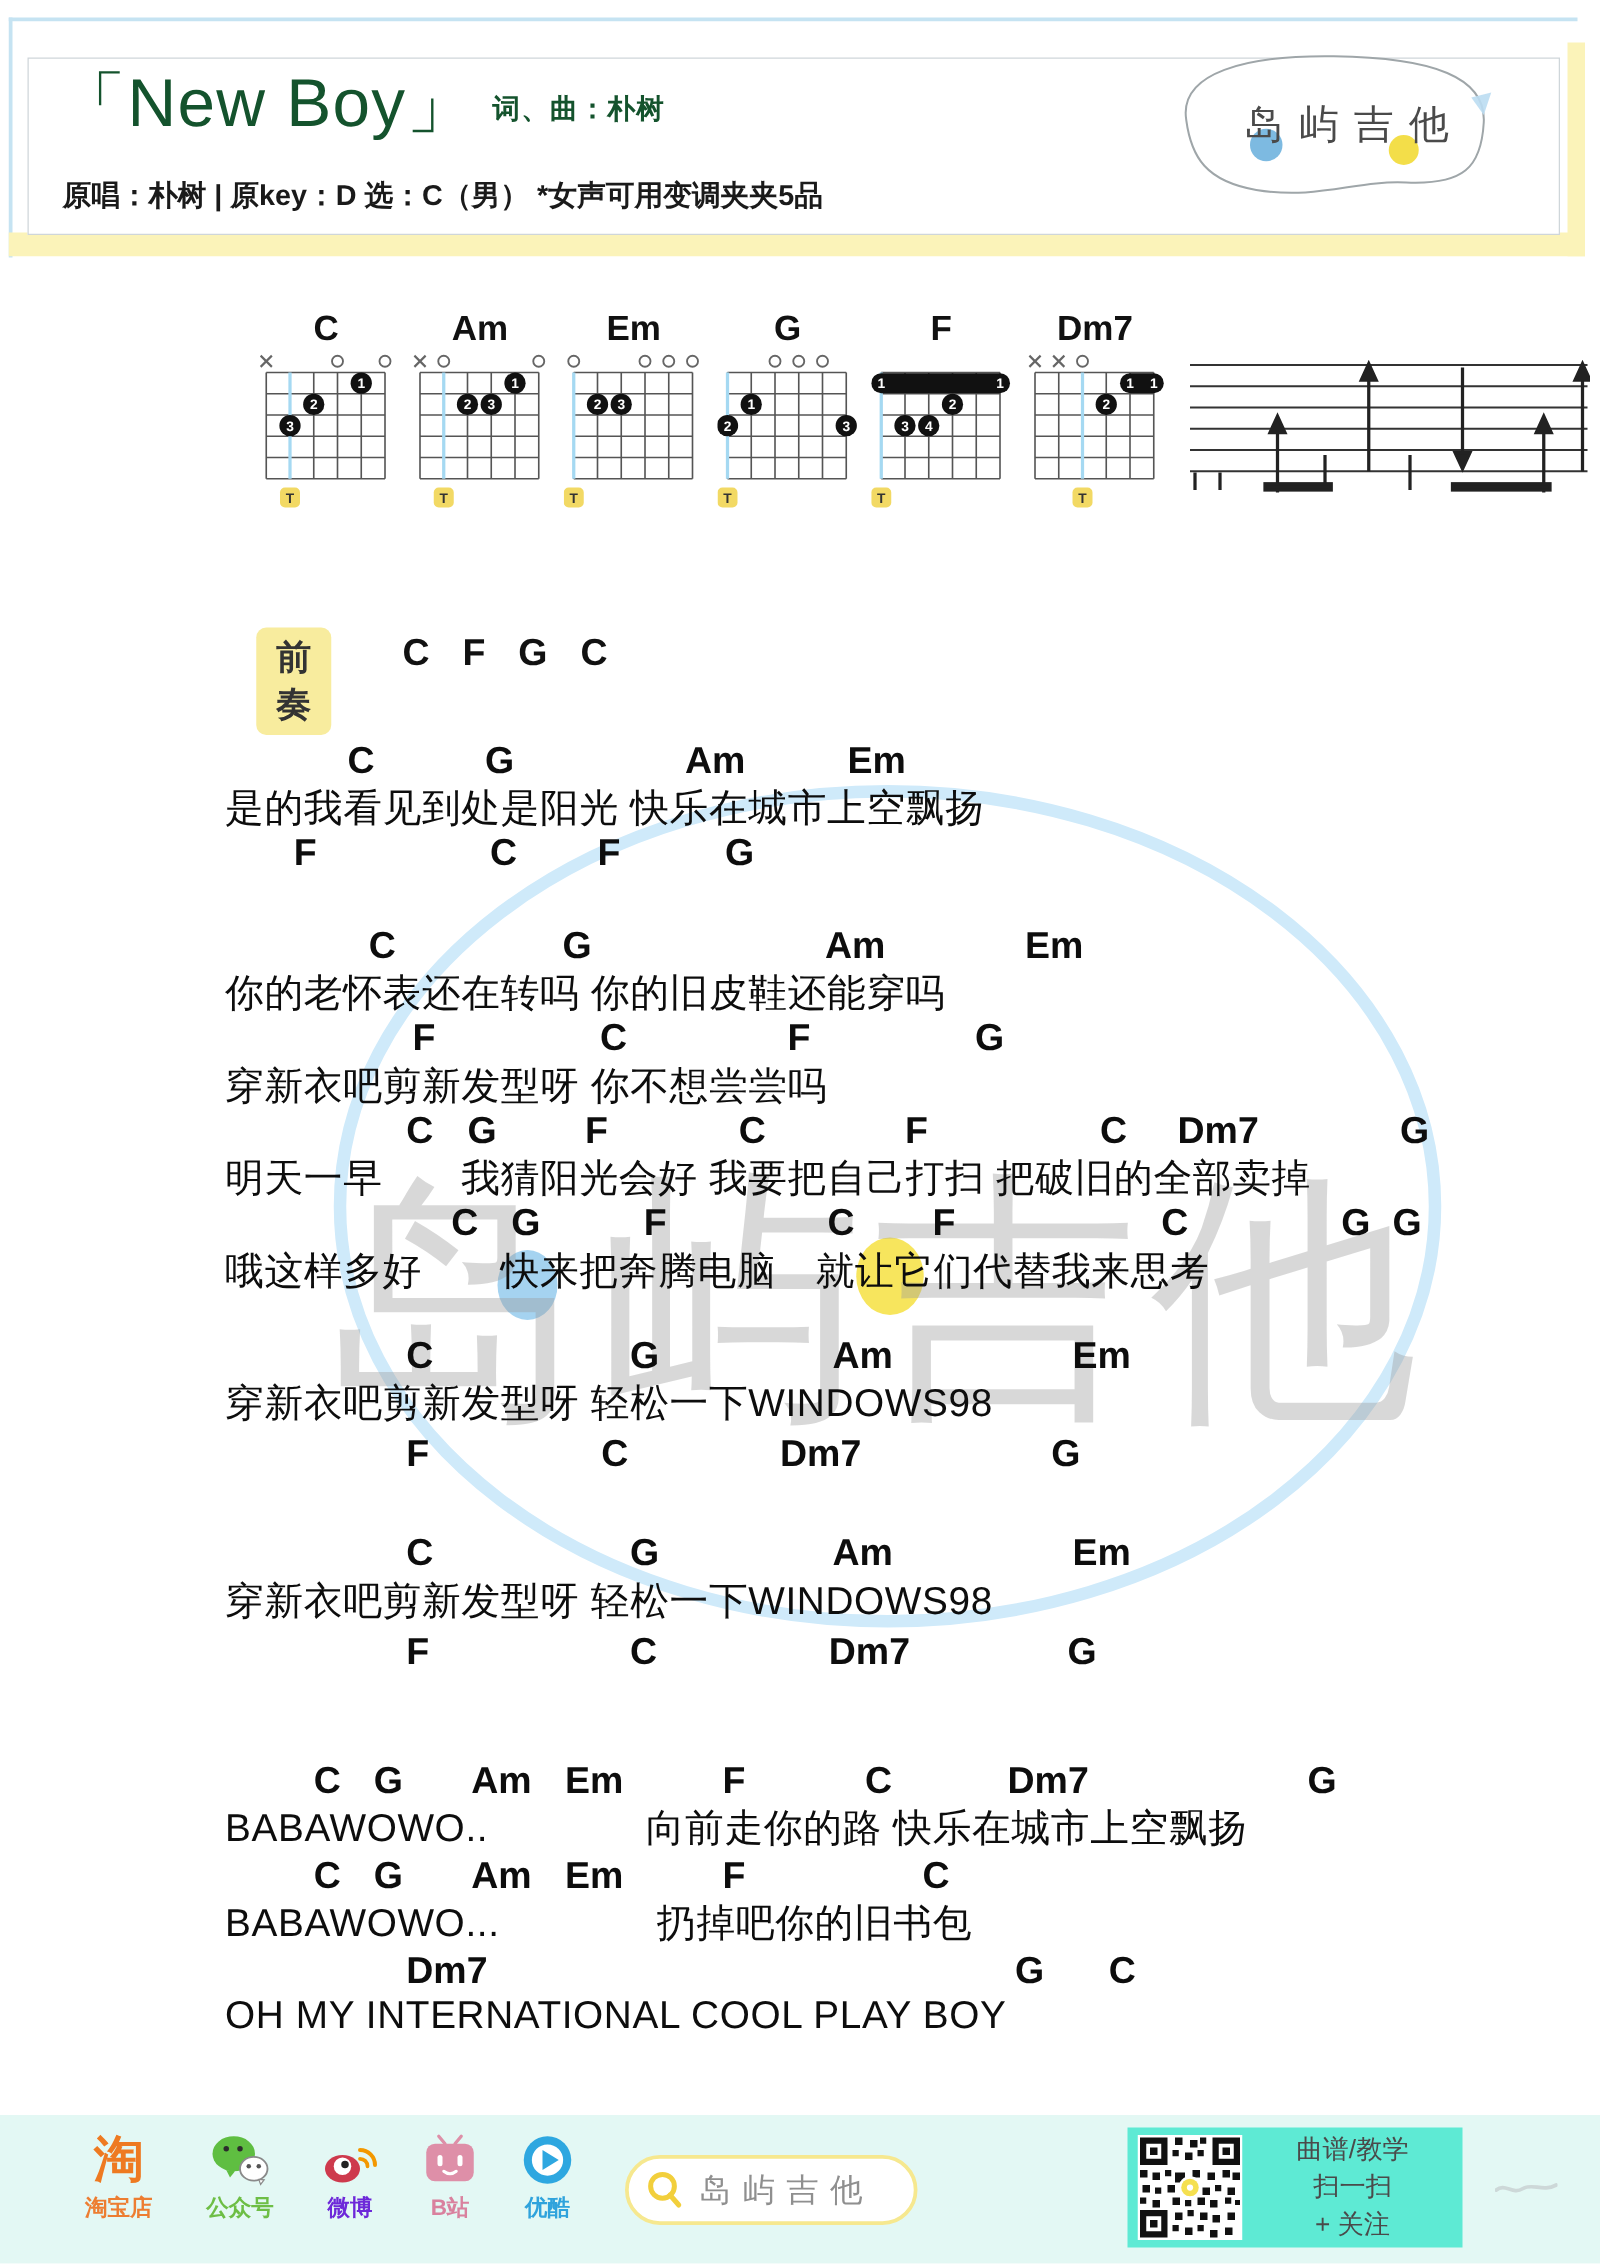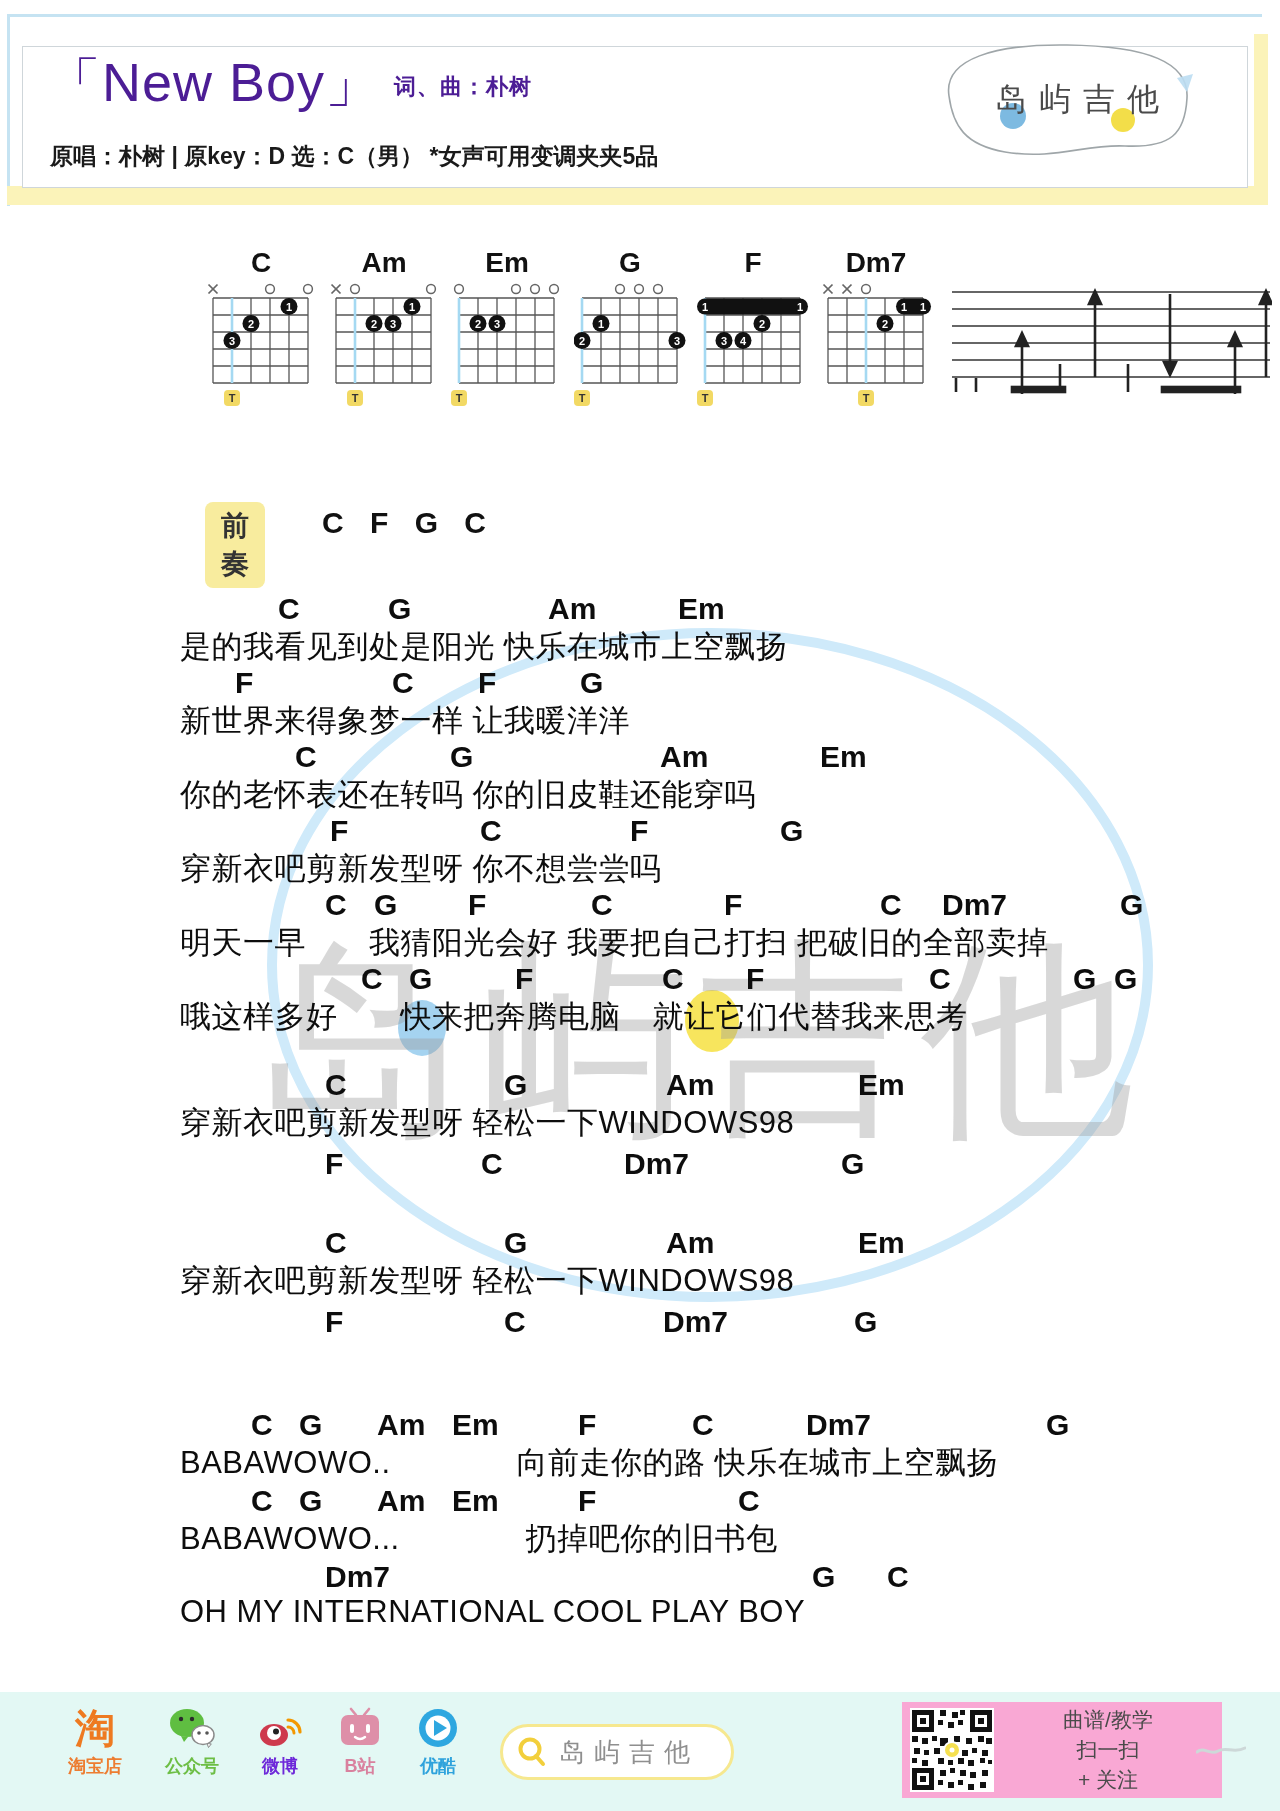--- a/index.html
+++ b/index.html
@@ -4,21 +4,21 @@
 <style>
   html,body{margin:0;padding:0;background:#fff;}
   .page{position:relative;width:1280px;height:1811px;background:#fff;overflow:hidden;
         font-family:"Liberation Sans","DejaVu Sans",sans-serif;color:#111;}
   
   .accent-top{position:absolute;left:7px;top:14px;width:1255px;height:3px;background:var(--accent_blue);}
   .accent-left{position:absolute;left:7px;top:14px;width:3px;height:192px;background:var(--accent_blue);}
   .yellow-band{position:absolute;left:7px;top:186px;width:1261px;height:19px;background:var(--accent_yellow);}
   .yellow-strip-right{position:absolute;left:1254px;top:34px;width:14px;height:171px;background:var(--accent_yellow);}
   .header-card{position:absolute;left:22px;top:46px;width:1224px;height:140px;background:#fff;border:1px solid #cfd6da;}
-  .page-title{position:absolute;left:24px;top:0px;margin:0;font-size:54px;font-weight:400;letter-spacing:1px;color:#4c1d95;}
+  .page-title{position:absolute;left:24px;top:0px;margin:0;font-size:54px;font-weight:400;letter-spacing:1px;color:#14532d;}
   .title-credits{font-size:22px;font-weight:700;margin-left:14px;display:inline-block;transform:translateY(-7px);}
   .subtitle{position:absolute;left:27px;top:94px;font-size:23px;font-weight:700;color:#1a1a1a;}
   
   .logo-blob{position:absolute;left:935px;top:34px;width:300px;height:132px;z-index:5;}
   .logo-blob svg{position:absolute;left:0;top:0;}
   .logo-text{position:absolute;left:60px;top:44px;font-size:32px;font-weight:300;color:#4a4a4a;letter-spacing:12px;white-space:nowrap;}
   
   .chords-row{position:absolute;left:0;top:246px;width:1280px;height:180px;}
   .chord-diagram{position:absolute;top:0;width:112px;}
   .chord-name{text-align:center;font-size:28px;font-weight:700;height:34px;line-height:34px;}
@@ -41,21 +41,21 @@
   .wm-dot-yellow{position:absolute;left:455px;top:420px;width:54px;height:62px;border-radius:50%;background:#f6e041;opacity:.85;}
   
   .footer{position:absolute;left:0;top:1692px;width:1280px;height:119px;background:var(--footer_bg);z-index:4;}
   .flink{position:absolute;top:12px;width:90px;text-align:center;cursor:pointer;}
   .flink .ic{height:48px;display:flex;align-items:center;justify-content:center;}
   .flabel{font-size:18px;font-weight:700;margin-top:2px;}
   .taobao-glyph{font-size:40px;font-weight:900;color:#ee7a21;line-height:44px;}
   .search-pill{position:absolute;left:500px;top:32px;width:228px;height:50px;background:#fff;border:3px solid #f6e88f;
                border-radius:28px;display:flex;align-items:center;}
   .search-text{font-size:26px;color:#8f8f8f;letter-spacing:9px;margin-left:10px;white-space:nowrap;}
-  .qr-card{position:absolute;left:902px;top:10px;width:320px;height:96px;background:#f9a8d4;display:flex;align-items:center;}
+  .qr-card{position:absolute;left:902px;top:10px;width:268px;height:96px;background:#5eead4;display:flex;align-items:center;}
   .qr-lines{flex:1;text-align:center;font-size:21px;color:#4a4a4a;line-height:30px;}
   .squiggle{position:absolute;left:1196px;top:52px;}
 </style>
 </head>
 <body>
 
 <div class="page">
 
   <div class="accent-top"></div>
   <div class="accent-left"></div>
@@ -288,21 +288,20 @@
         <span class="chord" style="left: 368px;">Am</span>
         <span class="chord" style="left: 498px;">Em</span>
       </div>
       <div class="lyric" style="top: 626px;">是的我看见到处是阳光 快乐在城市上空飘扬</div>
       <div class="chord-row" style="top: 666px;">
         <span class="chord" style="left: 55px;">F</span>
         <span class="chord" style="left: 212px;">C</span>
         <span class="chord" style="left: 298px;">F</span>
         <span class="chord" style="left: 400px;">G</span>
       </div>
-      <div class="lyric" style="top: 700px;">新世界来得象梦一样 让我暖洋洋</div>
       <div class="chord-row" style="top: 740px;">
         <span class="chord" style="left: 115px;">C</span>
         <span class="chord" style="left: 270px;">G</span>
         <span class="chord" style="left: 480px;">Am</span>
         <span class="chord" style="left: 640px;">Em</span>
       </div>
       <div class="lyric" style="top: 774px;">你的老怀表还在转吗 你的旧皮鞋还能穿吗</div>
       <div class="chord-row" style="top: 814px;">
         <span class="chord" style="left: 150px;">F</span>
         <span class="chord" style="left: 300px;">C</span>

